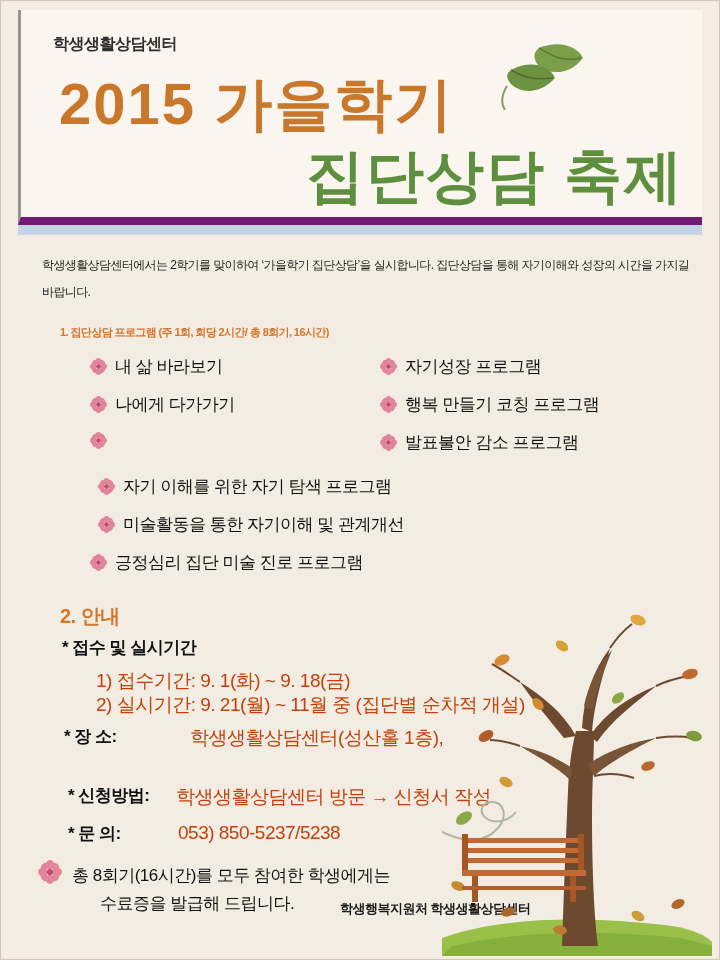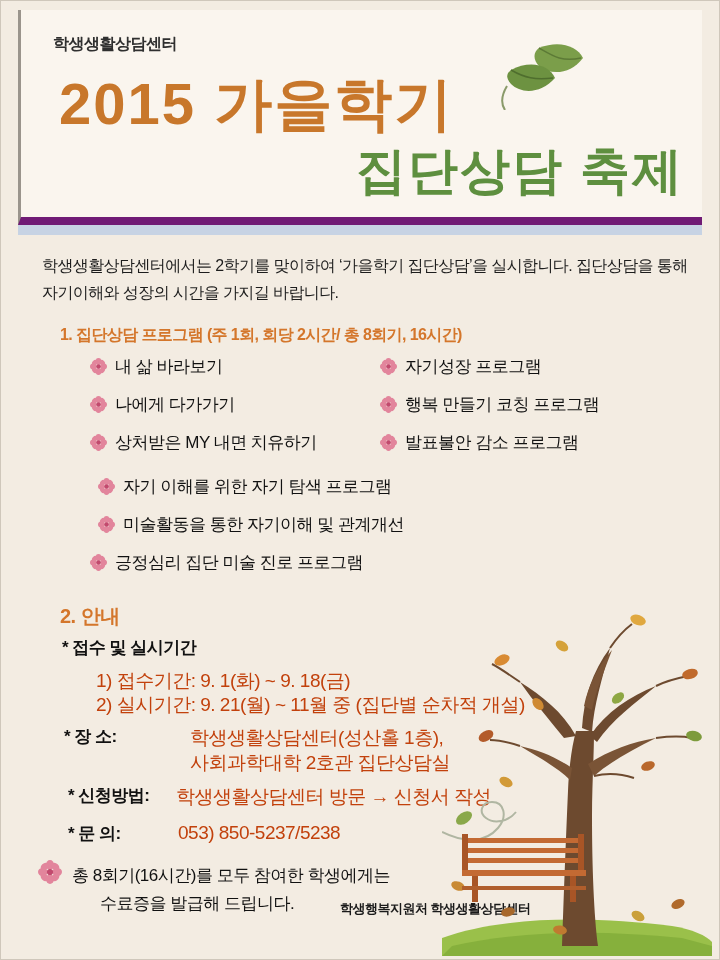--- a/index.html
+++ b/index.html
@@ -58,21 +58,21 @@
     font-weight: bold;
     color: #c8772b;
     letter-spacing: 2px;
     white-space: nowrap;
     margin-left: 16px;
   }
   .title-line2 {
     position: absolute;
     right: 18px;
     top: 128px;
-    font-size: 50px;
+    font-size: 58px;
     font-weight: bold;
     color: #5e8f3f;
     letter-spacing: 2px;
     white-space: nowrap;
   }
   .leaf-deco {
     position: absolute;
     left: 460px;
     top: 30px;
     width: 110px;
@@ -88,32 +88,32 @@
     height: 10px;
     background: #c7d3e4;
   }
 
   
   .intro {
     position: absolute;
     left: 42px;
     top: 252px;
     width: 648px;
-    font-size: 16px;
+    font-size: 12px;
     line-height: 27px;
     color: #1d1d1d;
     letter-spacing: -0.6px;
   }
 
   
   .sec1-title {
     position: absolute;
     left: 60px;
     top: 325px;
-    font-size: 16px;
+    font-size: 11px;
     font-weight: bold;
     color: #d4762b;
     letter-spacing: -0.6px;
     white-space: nowrap;
   }
   .prog-list {
     position: absolute;
     left: 90px;
     top: 355px;
     width: 600px;
@@ -262,21 +262,21 @@
           <ellipse cx="10" cy="4" rx="3.4" ry="4"></ellipse>
           <ellipse cx="10" cy="16" rx="3.4" ry="4"></ellipse>
           <ellipse cx="4" cy="10" rx="4" ry="3.4"></ellipse>
           <ellipse cx="16" cy="10" rx="4" ry="3.4"></ellipse>
           <ellipse cx="5.6" cy="5.6" rx="3.6" ry="2.8" transform="rotate(-45 5.6 5.6)"></ellipse>
           <ellipse cx="14.4" cy="14.4" rx="3.6" ry="2.8" transform="rotate(-45 14.4 14.4)"></ellipse>
           <ellipse cx="14.4" cy="5.6" rx="3.6" ry="2.8" transform="rotate(45 14.4 5.6)"></ellipse>
           <ellipse cx="5.6" cy="14.4" rx="3.6" ry="2.8" transform="rotate(45 5.6 14.4)"></ellipse>
         </g>
         <circle cx="10" cy="10" r="2.6" fill="#c24a6e"></circle>
-      </svg><span>상처받은 MY 내면 치유하기</span>
+      </svg>
     </div>
 
     <div class="prog-item" style="left:8px; top:120px;">
       <svg class="flower" viewBox="0 0 20 20">
         <g fill="#e2859c">
           <ellipse cx="10" cy="4" rx="3.4" ry="4"></ellipse>
           <ellipse cx="10" cy="16" rx="3.4" ry="4"></ellipse>
           <ellipse cx="4" cy="10" rx="4" ry="3.4"></ellipse>
           <ellipse cx="16" cy="10" rx="4" ry="3.4"></ellipse>
           <ellipse cx="5.6" cy="5.6" rx="3.6" ry="2.8" transform="rotate(-45 5.6 5.6)"></ellipse>
@@ -370,21 +370,20 @@
   </div>
 
   <div class="sec2-title">2. 안내</div>
 
   <div class="sub-head" style="left:62px; top:636px;">* 접수 및 실시기간</div>
   <div class="body-line" style="left:96px; top:668px;">1) 접수기간: 9. 1(화) ~ 9. 18(금)</div>
   <div class="body-line" style="left:96px; top:692px;">2) 실시기간: 9. 21(월) ~ 11월 중 (집단별 순차적 개설)</div>
 
   <div class="sub-head" style="left:64px; top:725px;text-align:right;">* 장        소:</div>
   <div class="body-line" style="left:190px; top:725px;">학생생활상담센터(성산홀 1층),</div>
-  <div class="body-line" style="left:190px; top:750px;">사회과학대학 2호관 집단상담실</div>
 
   <div class="sub-head" style="left:68px; top:784px;">* 신청방법:</div>
   <div class="body-line" style="left:176px; top:784px;">학생생활상담센터 방문 → 신청서 작성</div>
 
   <div class="sub-head" style="left:68px; top:822px;">* 문        의:</div>
   <div class="body-line" style="left:178px; top:822px;">053) 850-5237/5238</div>
 
   <svg class="footer-flower" viewBox="0 0 20 20">
     <g fill="#e2859c">
       <ellipse cx="10" cy="4" rx="3.4" ry="4"></ellipse>

